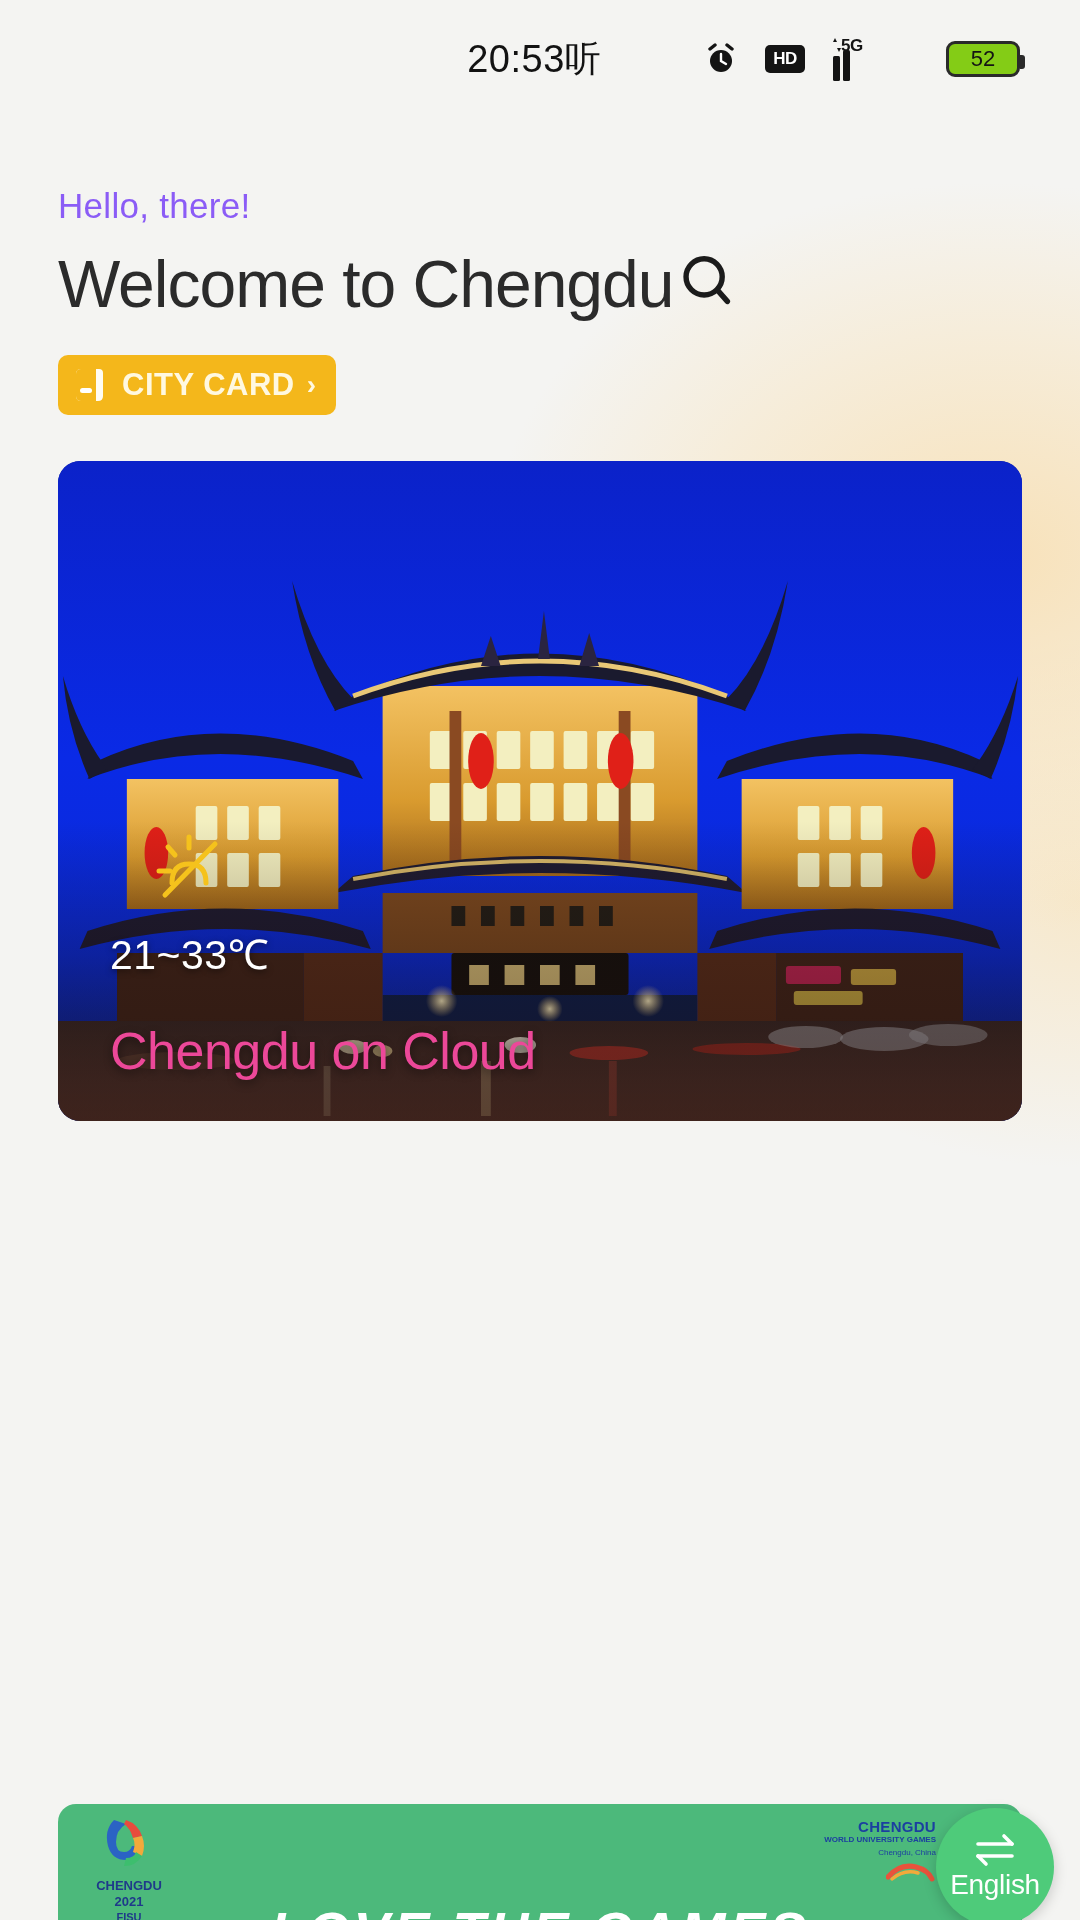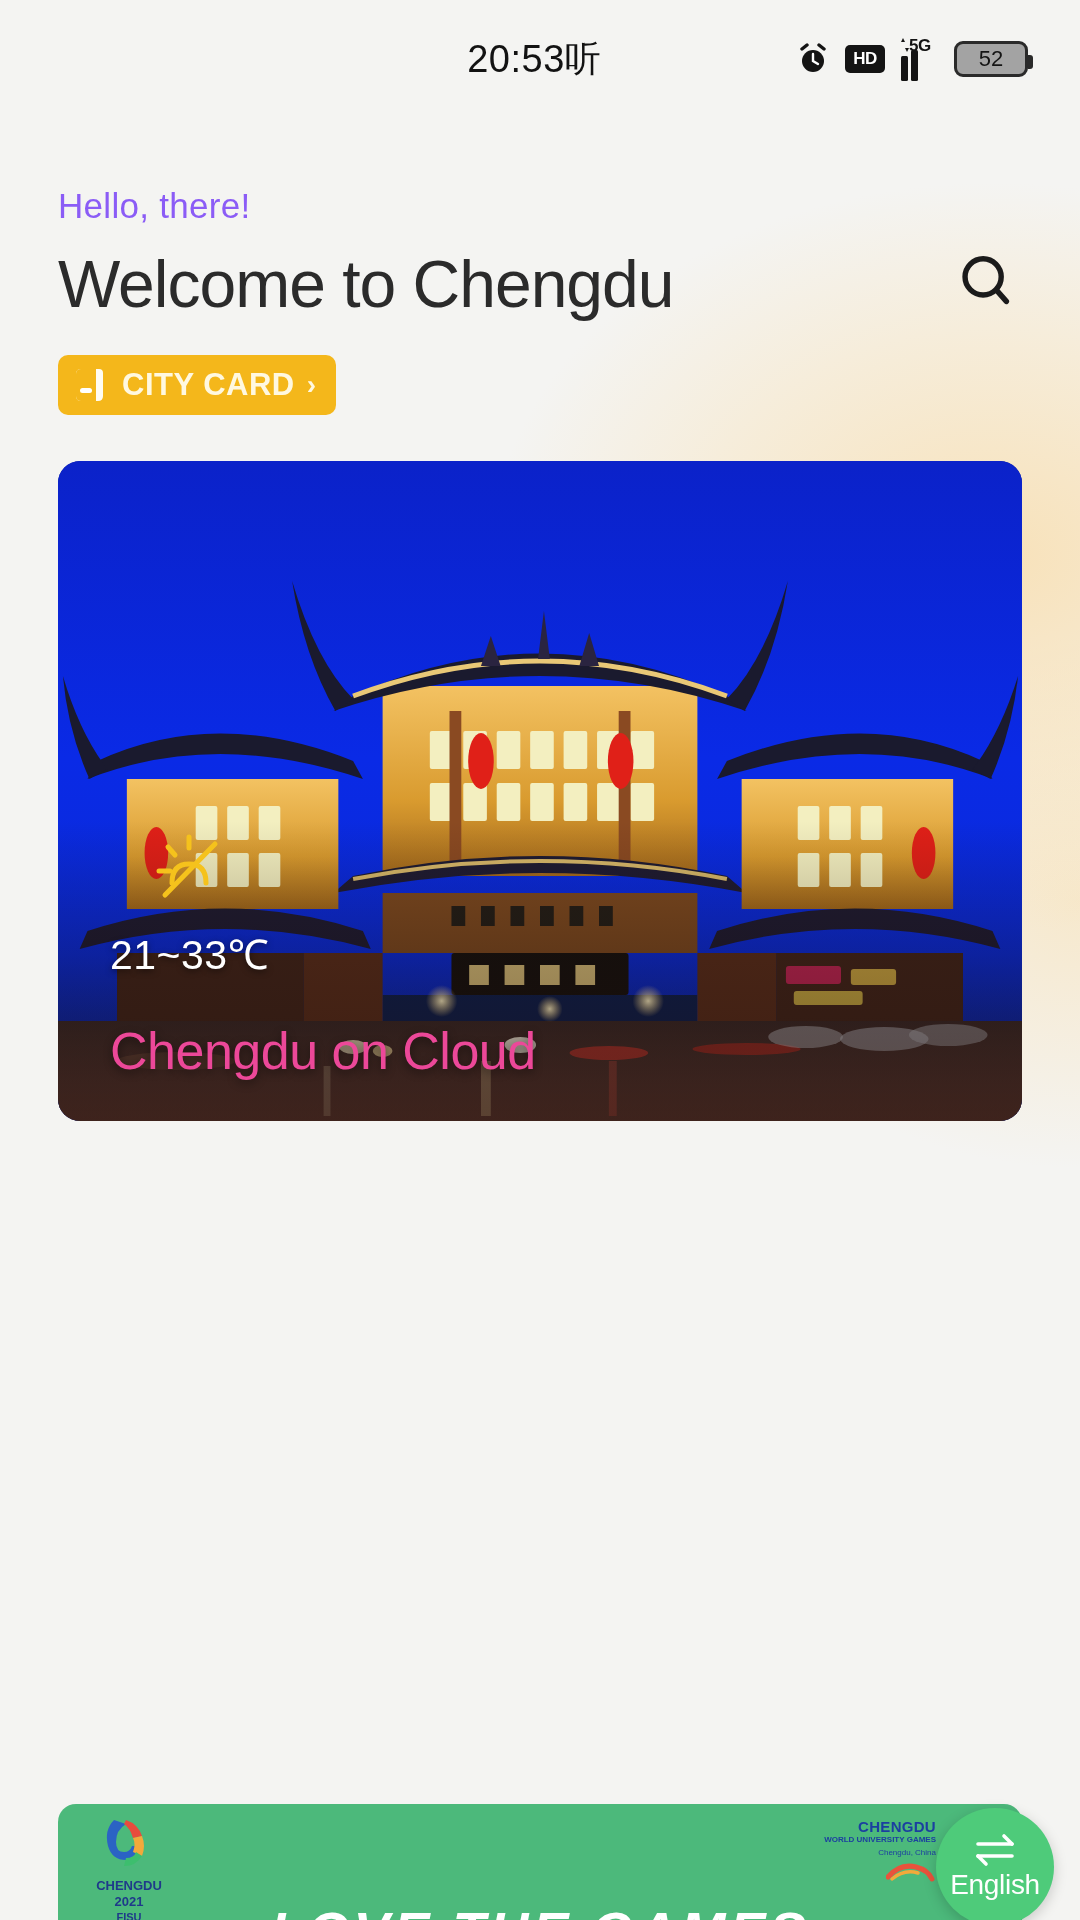--- a/index.html
+++ b/index.html
@@ -28,53 +28,54 @@
     position:relative; height:118px;
     display:flex; align-items:center;
   }
   .sb-left {
     position:absolute; left:0; right:12px;
     display:flex; align-items:center; justify-content:center;
   }
   .sb-time { font-size:38px; color:#121212; letter-spacing:.5px; }
   .sb-cn   { font-size:36px; color:#121212; font-family:"DejaVu Sans", sans-serif; }
   .sb-right {
-    position:absolute; right:52px;
-    display:flex; align-items:center; gap:16px;
+    position:absolute; right:60px;
+    display:flex; align-items:center; gap:28px;
   }
   .ic-alarm { width:32px; height:32px; }
   .ic-hd {
     width:40px; height:28px; border-radius:5px; background:#141414;
     color:#fff; font-size:17px; font-weight:bold; line-height:28px; text-align:center;
     letter-spacing:-.5px;
   }
   .sig-wrap { display:flex; align-items:flex-end; gap:3px; position:relative; padding-top:12px;}
   .net-lbl {
     position:absolute; top:-2px; left:8px;
     font-size:17px; font-weight:bold; color:#141414; letter-spacing:-.5px;
   }
   .net-arrows { position:absolute; top:-1px; left:-1px; width:10px; height:16px; }
   .bar { width:7px; background:#141414; border-radius:1.5px; }
   .bar:nth-child(1){height:13px;} .bar:nth-child(2){height:19px;}
   .bar:nth-child(3){height:25px;} .bar:nth-child(4){height:31px;}
   .batt {
     width:74px; height:36px; border:3px solid #2a2a2a; border-radius:9px;
     position:relative; display:flex; align-items:center; justify-content:center;
-    background:#a3a3a3;
+    background:#84cc16;
+    margin-left:48px;
   }
   .batt::after {
     content:""; position:absolute; right:-8px; top:11px;
     width:5px; height:14px; background:#2a2a2a; border-radius:0 3px 3px 0;
   }
   .batt span { font-size:22px; color:#141414; }
 
   
   .header { padding:68px 58px 0 58px; position:relative; }
   .greeting { font-size:35px; color:#8b5cf6; letter-spacing:.3px; }
-  .title-row { display:flex; align-items:center; justify-content:space-between; margin-top:22px; }
+  .title-row { display:flex; align-items:center; margin-top:22px; }
   .page-title { font-size:66px; color:#2b2b2b; letter-spacing:-1px; line-height:1.1; }
   .search-btn { width:70px; height:70px; display:flex; align-items:center; justify-content:center; }
 
   
   .citycard {
     display:inline-flex; align-items:center; gap:10px;
     background:#F4B71B; border-radius:10px 10px 10px 10px;
     padding:10px 20px 10px 14px; margin-top:34px;
     position:relative;
   }

